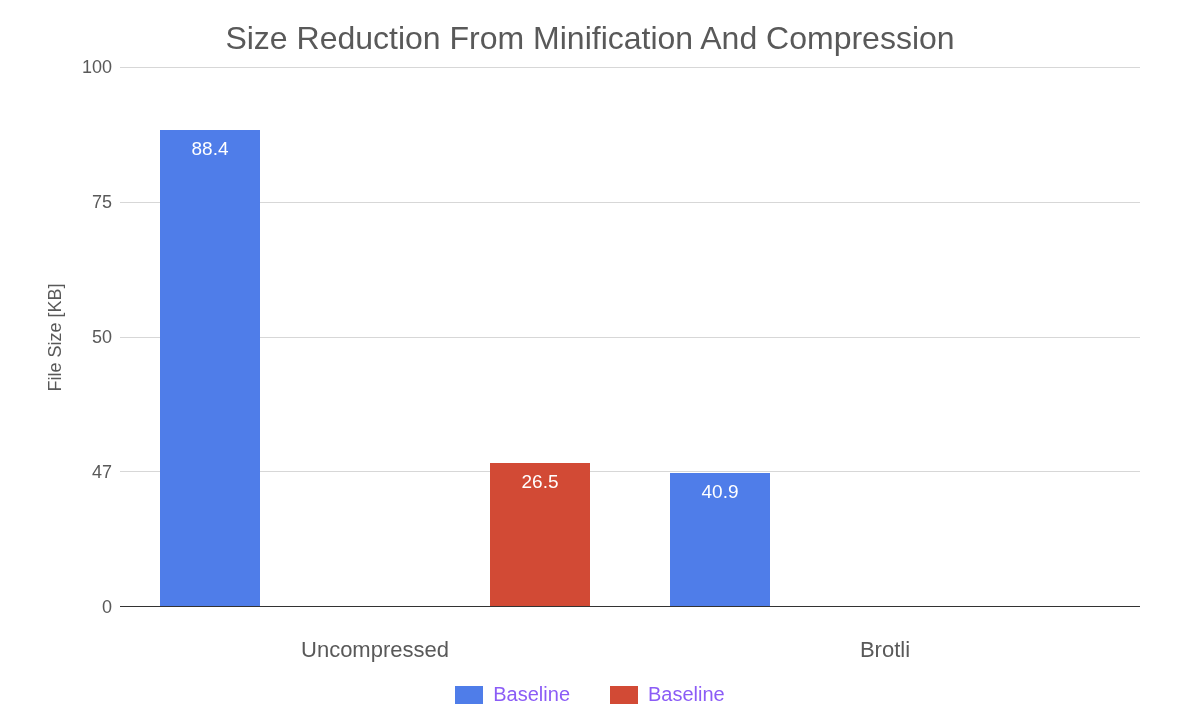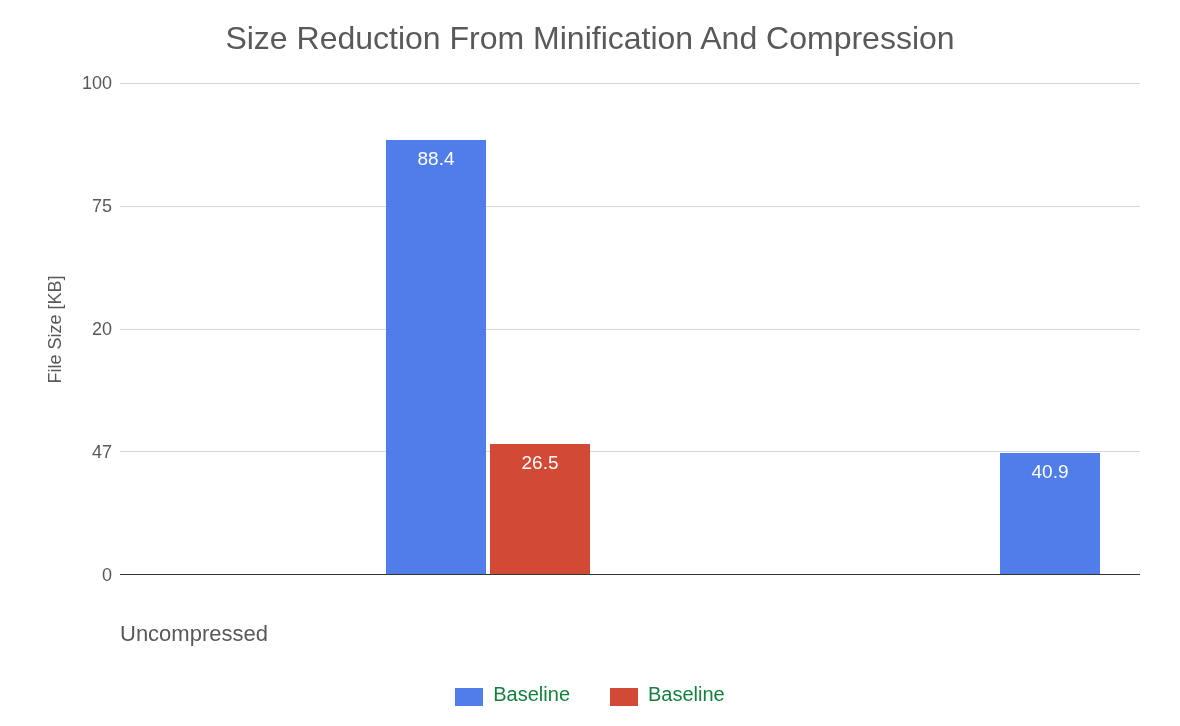--- a/index.html
+++ b/index.html
@@ -10,21 +10,20 @@
       height: 726px;
       overflow: hidden;
       position: relative;
     }
     .chart-container {
       width: 100%;
       height: 100%;
       padding: 20px 40px 20px 40px;
       display: flex;
       flex-direction: column;
-      gap: 16px;
     }
     .chart-title {
       text-align: center;
       font-size: 32px;
       color: #595959;
       font-weight: 400;
       margin-bottom: 10px;
     }
     .plot-row {
       display: flex;
@@ -76,21 +75,21 @@
       border-top: 1px solid #d7d7d7;
     }
     .groups {
       position: absolute; inset: 0;
       display: flex;
     }
     .group {
       flex: 1;
       display: flex;
       align-items: flex-end;
-      justify-content: flex-end;
+      justify-content: space-between;
       gap: 4px;
       padding: 0 40px;
     }
     .bar {
       width: 100px;
       position: relative;
     }
     .bar.baseline { background: #4f7de9; }
     .bar.minified { background: #d24a35; padding-left: 16px; }
     .bar-label {
@@ -102,36 +101,36 @@
       font-size: 19px;
       font-weight: 400;
       white-space: nowrap;
     }
     .xaxis-row {
       display: flex;
       margin-left: 80px; 
     }
     .xlabel {
       flex: 1;
-      text-align: left;
+      text-align: center;
       color: #595959;
       font-size: 22px;
       padding-top: 30px;
     }
     .legend-row {
       display: flex;
       justify-content: center;
       gap: 40px;
       margin-top: 20px;
     }
     .legend-item {
       display: flex;
-      align-items: flex-end;
+      align-items: center;
       gap: 10px;
-      color: #15803d;
+      color: #8b5cf6;
       font-size: 20px;
     }
     .legend-swatch {
       width: 28px;
       height: 18px;
     }
     .legend-swatch.baseline { background: #4f7de9; }
     .legend-swatch.minified { background: #d24a35; }
   </style>
 </head>
@@ -143,21 +142,21 @@
 
   <div class="plot-row">
     <div class="ylabel-col">
       <div class="ylabel">File Size [KB]</div>
     </div>
 
     <div class="ytick-col">
       <div class="tick-wrap">
         <div class="ytick" style="top:0%">100</div>
         <div class="ytick" style="top:25%">75</div>
-        <div class="ytick" style="top:50%">20</div>
+        <div class="ytick" style="top:50%">50</div>
         <div class="ytick" style="top:75%">47</div>
         <div class="ytick" style="top:100%">0</div>
       </div>
     </div>
 
     <div class="plot-area">
       <div class="gridlines">
         <div class="gridline" style="top:0%"></div>
         <div class="gridline" style="top:25%"></div>
         <div class="gridline" style="top:50%"></div>
@@ -181,20 +180,21 @@
           </div>
         </div>
 
 
       </div>
     </div>
   </div>
 
   <div class="xaxis-row">
     <div class="xlabel">Uncompressed</div>
+    <div class="xlabel">Brotli</div>
   </div>
 
   <div class="legend-row">
     <div class="legend-item">
       <div class="legend-swatch baseline"></div>
       <span>Baseline</span>
     </div>
     <div class="legend-item">
       <div class="legend-swatch minified"></div>
       <span>Baseline</span>

